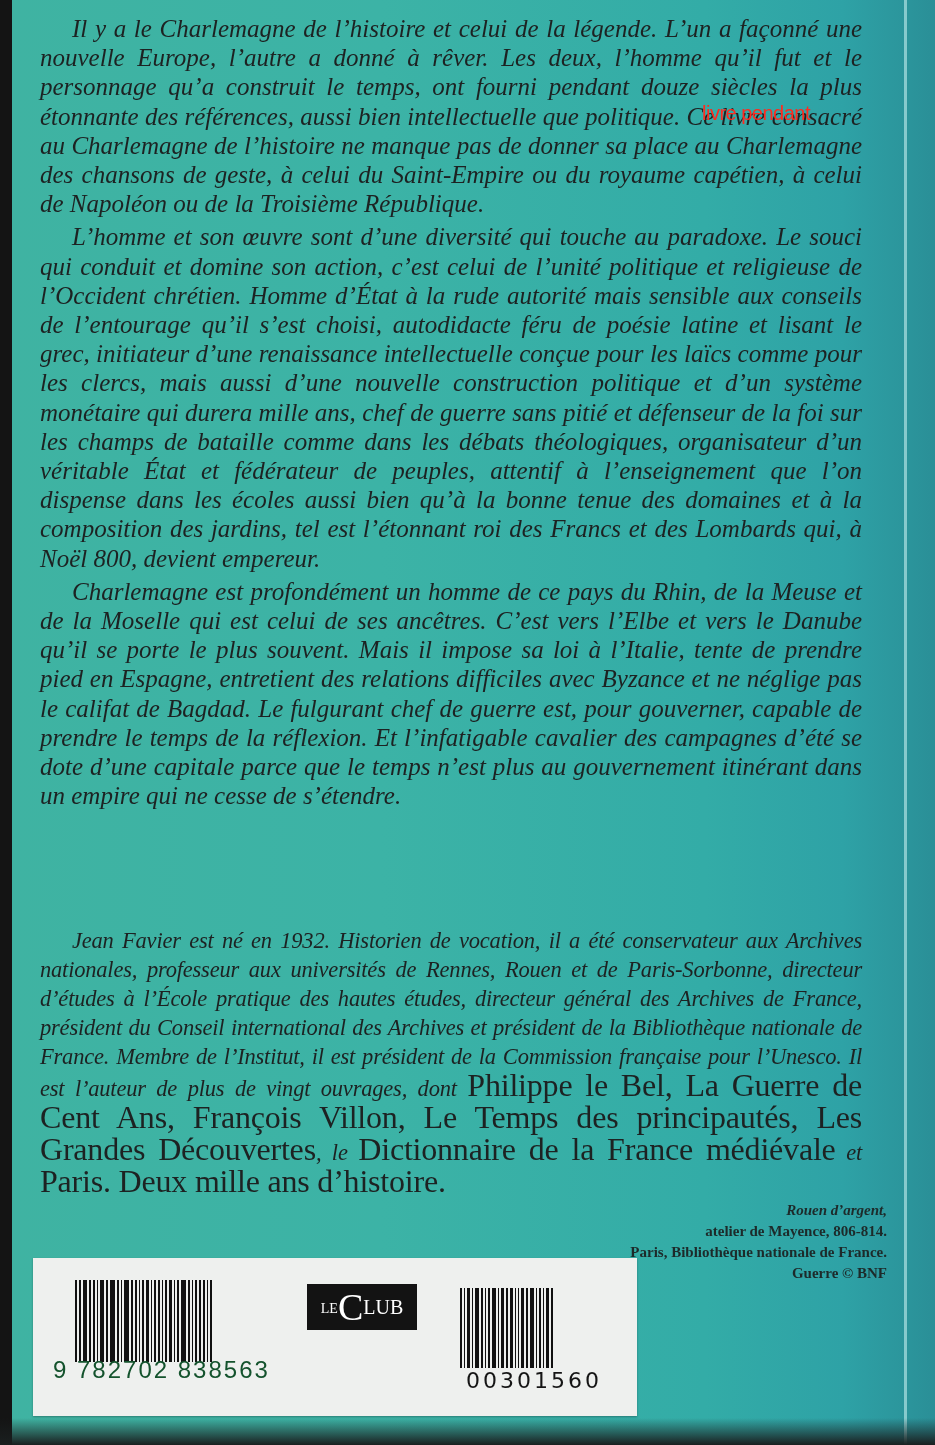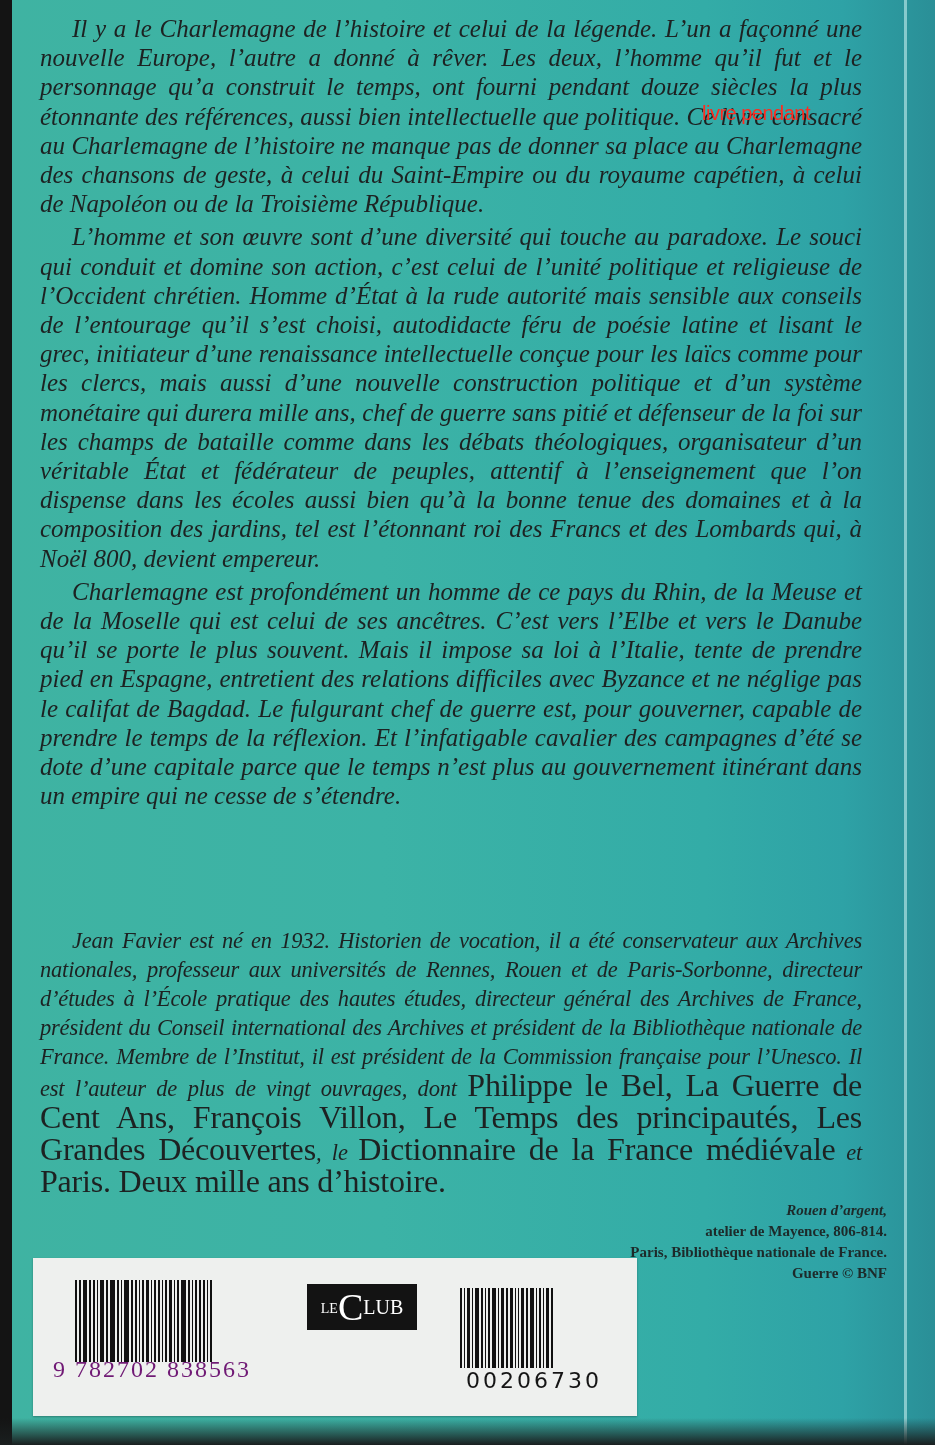--- a/index.html
+++ b/index.html
@@ -48,21 +48,21 @@
     .label {
       position: absolute; left: 33px; top: 1258px; width: 604px; height: 158px;
       background: #eef0ee;
       box-shadow: 0 1px 2px rgba(0,0,0,0.3);
     }
     .barcode { position: absolute; display: flex; align-items: stretch; }
     .barcode span { display: block; background: #111; margin-right: 2px; }
     #isbn-bars { left: 42px; top: 22px; height: 82px; }
     #isbn-digits {
       position: absolute; left: 20px; top: 98px;
-      font-family: Liberation Serif, serif; font-size: 24px; letter-spacing: 2px; color: #701a75;
+      font-family: Liberation Sans, sans-serif; font-size: 24px; letter-spacing: 2px; color: #14532d;
     }
     .club-logo {
       position: absolute; left: 274px; top: 26px; width: 110px; height: 46px;
       background: #131313; color: #fff;
       font-family: "Liberation Serif", "DejaVu Serif", serif;
       display: flex; align-items: center; justify-content: center;
     }
     .club-logo .le { font-size: 14px; margin-top: 4px; }
     .club-logo .c { font-size: 38px; line-height: 1; }
     .club-logo .lub { font-size: 20px; margin-top: 0; }
@@ -162,16 +162,16 @@
       <span style="width:1px"></span>
       <span style="width:3px"></span>
       <span style="width:2px"></span>
       <span style="width:4px"></span>
       <span style="width:1px"></span>
       <span style="width:2px"></span>
       <span style="width:1px"></span>
       <span style="width:3px"></span>
       <span style="width:2px"></span>
   </div>
-  <div id="ref-digits">00206730</div>
+  <div id="ref-digits">00301560</div>
 </div>
 
 <div class="bottom-shadow"></div>
 
 </body></html>

